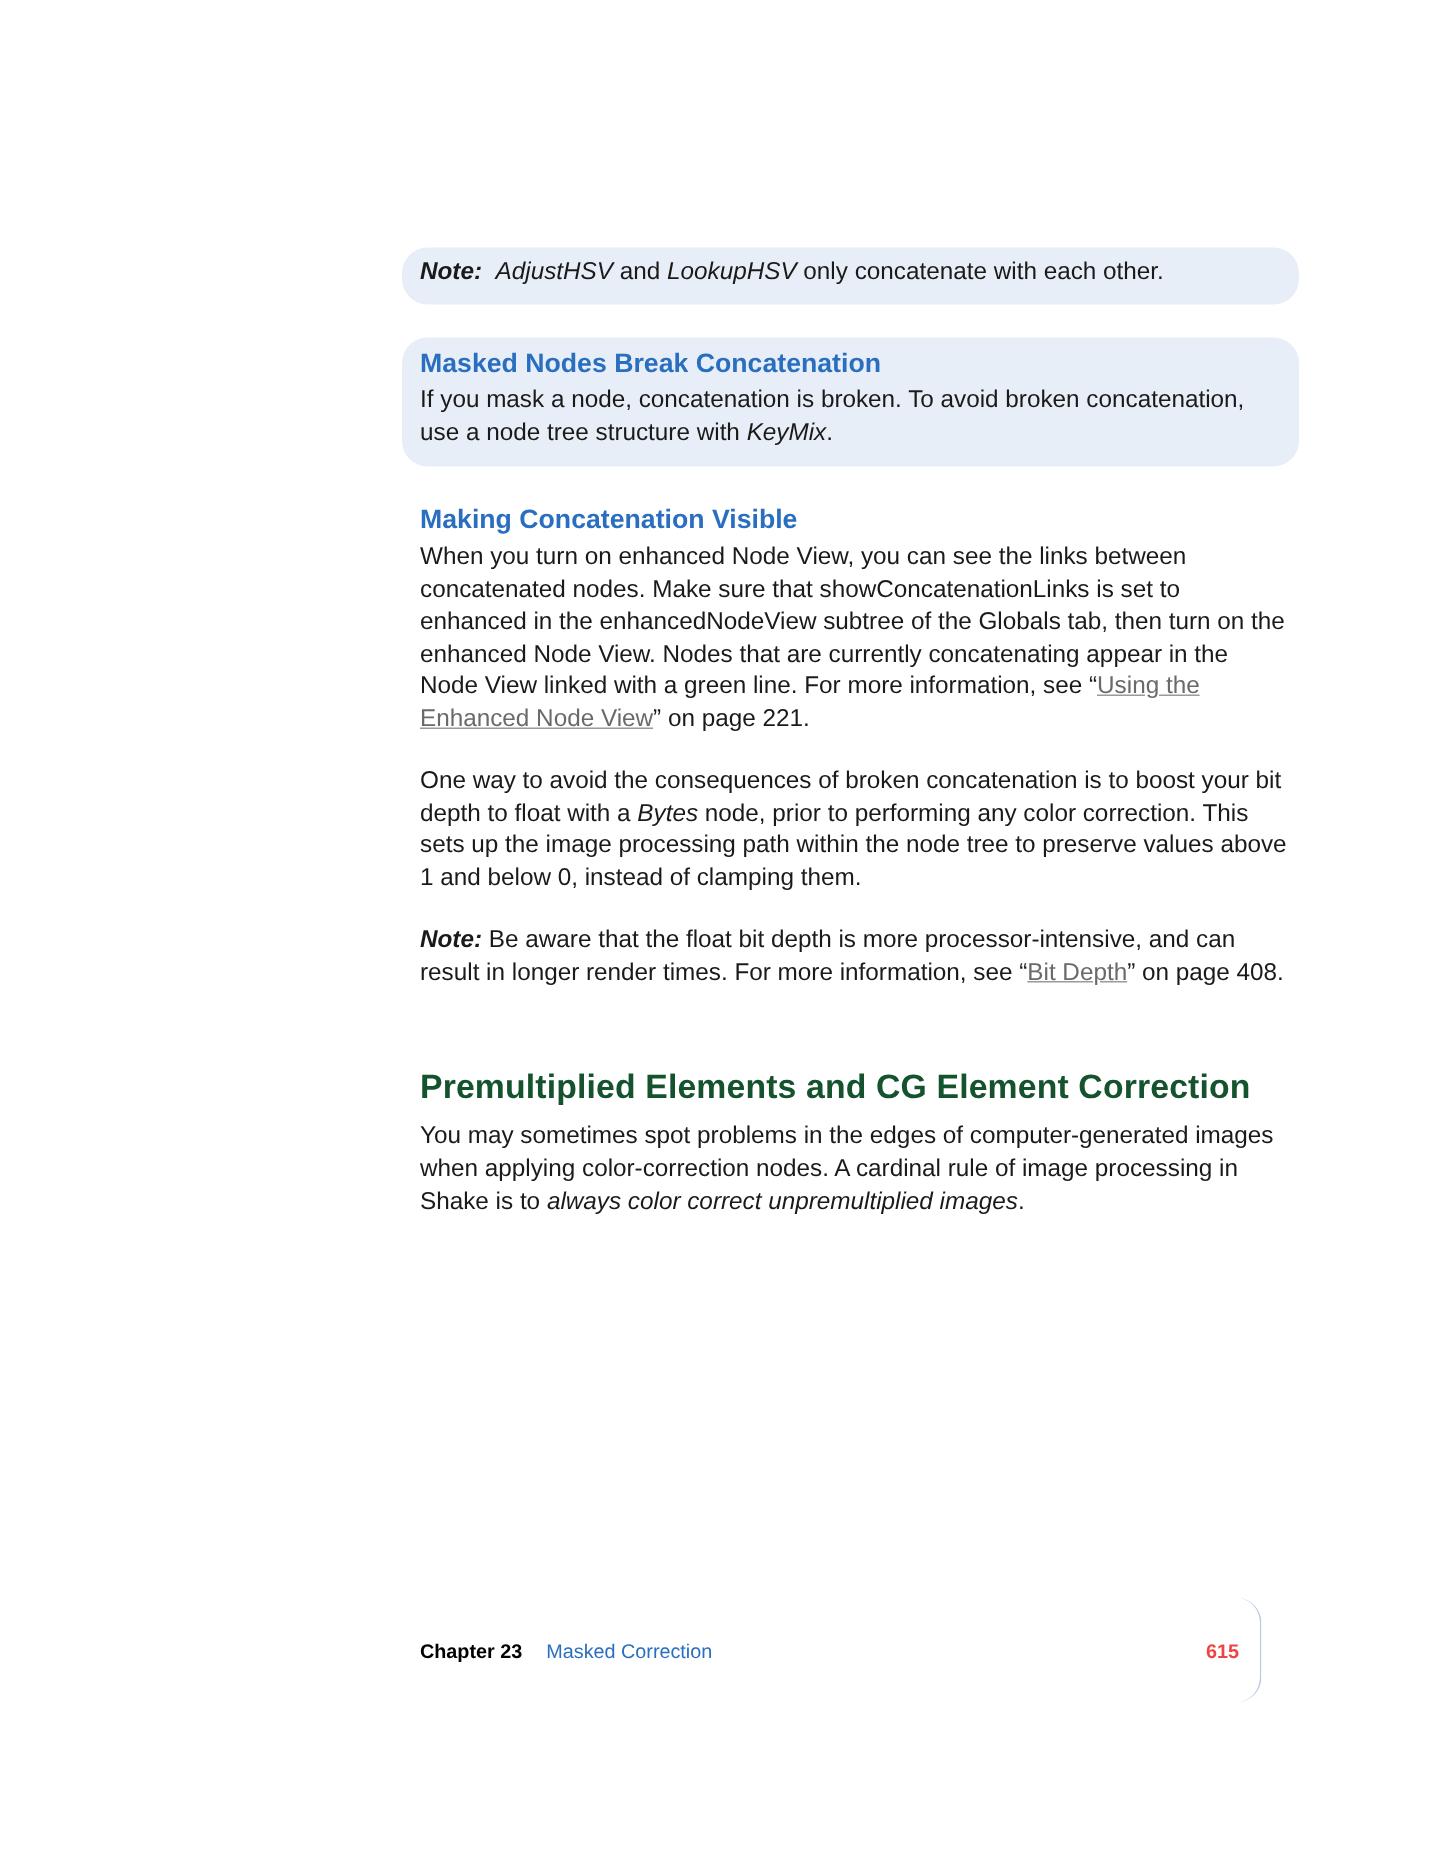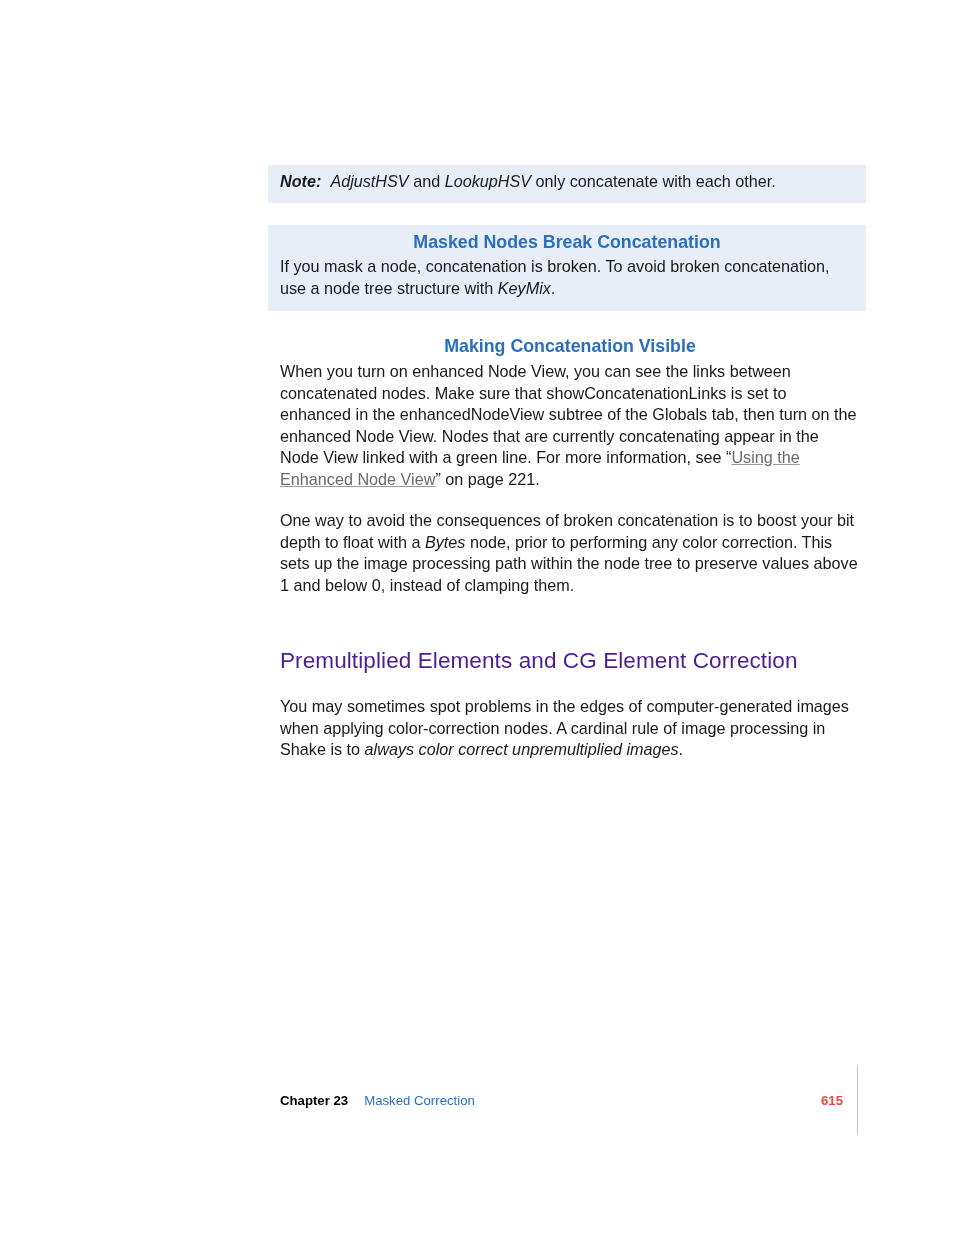--- a/index.html
+++ b/index.html
@@ -1,15 +1,15 @@
 <!DOCTYPE html>
 <html><head>
 <meta charset="utf-8">
 <style>
-  * { box-sizing: border-box; margin: 0; padding: 0; }
+  * { box-sizing: border-box; margin: 0; padding: 0; border-radius: 17px; }
   html, body { width: 954px; height: 1235px; background: #ffffff; font-family: "Myriad Pro", "Segoe UI", "Helvetica Neue", Arial, sans-serif; color: #000; }
   .page {
     position: relative;
     width: 954px;
     height: 1235px;
     padding: 165px 120px 0 168px;
   }
   .content {
     width: 580px;
     margin-left: 112px;
@@ -26,28 +26,27 @@
   }
   .note-box p { margin: 0; }
   .note-prefix { font-weight: 600; font-style: italic; }
   .italic { font-style: italic; }
   .h2 {
     color: #2a6fbf;
     font-weight: 600;
     font-size: 17.8px;
     margin-bottom: 2px;
     margin-top: 0;
-    text-align: center;
   }
   .h1 {
-    color: #4c1d95;
-    font-weight: 400;
+    color: #14532d;
+    font-weight: 700;
     font-size: 22.5px;
     margin-top: 50px;
-    margin-bottom: 20px;
+    margin-bottom: 8px;
     letter-spacing: 0.1px;
   }
   .body-p { margin-bottom: 20px; }
   .body-p:last-child { margin-bottom: 0; }
   .link {
     color: #6a6a6a;
     text-decoration: underline;
     text-decoration-color: #9a9a9a;
     cursor: pointer;
   }
@@ -55,21 +54,21 @@
     background: #e8eef7;
     padding: 6px 12px 12px 12px;
     margin-left: -12px;
     margin-right: -6px;
     margin-bottom: 24px;
   }
   .footer {
     position: absolute;
     bottom: 100px;
     left: 280px;
-    right: 96px;
+    right: 113px;
     display: flex;
     align-items: center;
     justify-content: space-between;
     font-size: 13.2px;
     border-right: 1.5px solid #b8c8e0;
     padding-right: 14px;
     height: 70px;
   }
   .footer-left { display: flex; gap: 16px; align-items: baseline; }
   .chapter-label { font-weight: 700; color: #000; }
@@ -96,20 +95,23 @@
     </div>
 
     <div class="h2">Making Concatenation Visible</div>
     <p class="body-p">
       <span>When you turn on enhanced Node View, you can see the links between concatenated nodes. Make sure that showConcatenationLinks is set to enhanced in the enhancedNodeView subtree of the Globals tab, then turn on the enhanced Node View. Nodes that are currently concatenating appear in the Node View linked with a green line. For more information, see “</span><span class="link">Using the Enhanced Node View</span><span>” on page 221.</span>
     </p>
 
     <p class="body-p">
       <span>One way to avoid the consequences of broken concatenation is to boost your bit depth to float with a </span><span class="italic">Bytes</span><span> node, prior to performing any color correction. This sets up the image processing path within the node tree to preserve values above 1 and below 0, instead of clamping them.</span>
     </p>
+    <p class="body-p">
+      <span class="note-prefix">Note:</span><span>  Be aware that the float bit depth is more processor-intensive, and can result in longer render times. For more information, see “</span><span class="link">Bit Depth</span><span>” on page 408.</span>
+    </p>
 
     <div class="h1">Premultiplied Elements and CG Element Correction</div>
     <p class="body-p">
       <span>You may sometimes spot problems in the edges of computer-generated images when applying color-correction nodes. A cardinal rule of image processing in Shake is to </span><span class="italic">always color correct unpremultiplied images</span><span>.</span>
     </p>
 
   </div>
 
   <div class="footer">
     <div class="footer-left">

